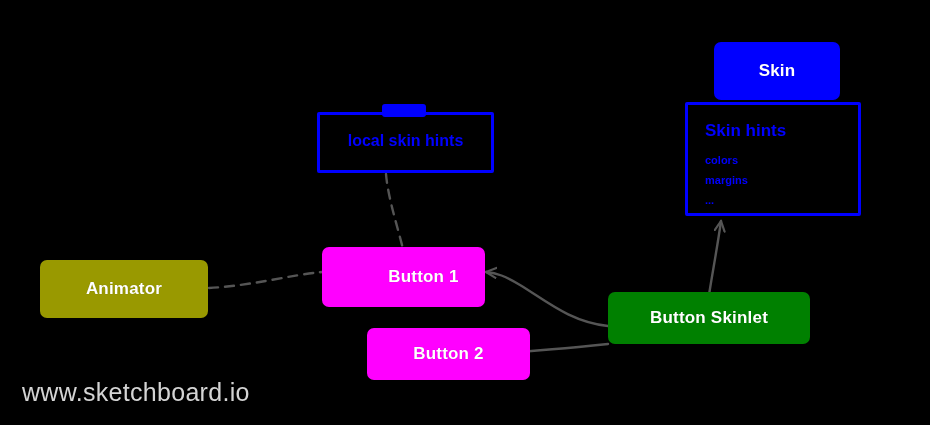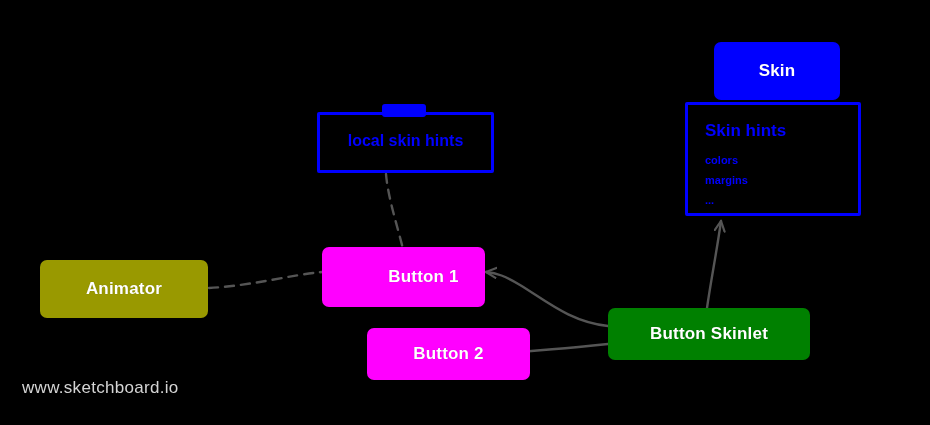--- a/index.html
+++ b/index.html
@@ -81,21 +81,21 @@
   }
   .skinhints-item {
     font-size: 11px;
     line-height: 20px;
   }
   #watermark {
     position: absolute;
     left: 22px;
     top: 378px;
     color: #d4d4d4;
-    font-size: 17px;
+    font-size: 25px;
     letter-spacing: 0.3px;
   }
 </style>
 </head>
 <body>
 
 <div id="canvas">
 
   <svg id="edges" viewBox="0 0 930 425" xmlns="http://www.w3.org/2000/svg">
     <defs>
@@ -138,19 +138,19 @@
   </div>
 
   <div class="node node-fill node-button" style="left:322px; top:247px; width:163px; height:60px;padding-left:40px;">
     <span>Button 1</span>
   </div>
 
   <div class="node node-fill node-button" style="left:319px; top:328px; width:163px; height:52px;margin-left:48px;">
     <span>Button 2</span>
   </div>
 
-  <div class="node node-fill node-skinlet" style="left:608px; top:308px; width:202px; height:52px;">
+  <div class="node node-fill node-skinlet" style="left:608px; top:292px; width:202px; height:52px;">
     <span>Button Skinlet</span>
   </div>
 
   <div id="watermark">www.sketchboard.io</div>
 
 </div>
 
 </body></html>

